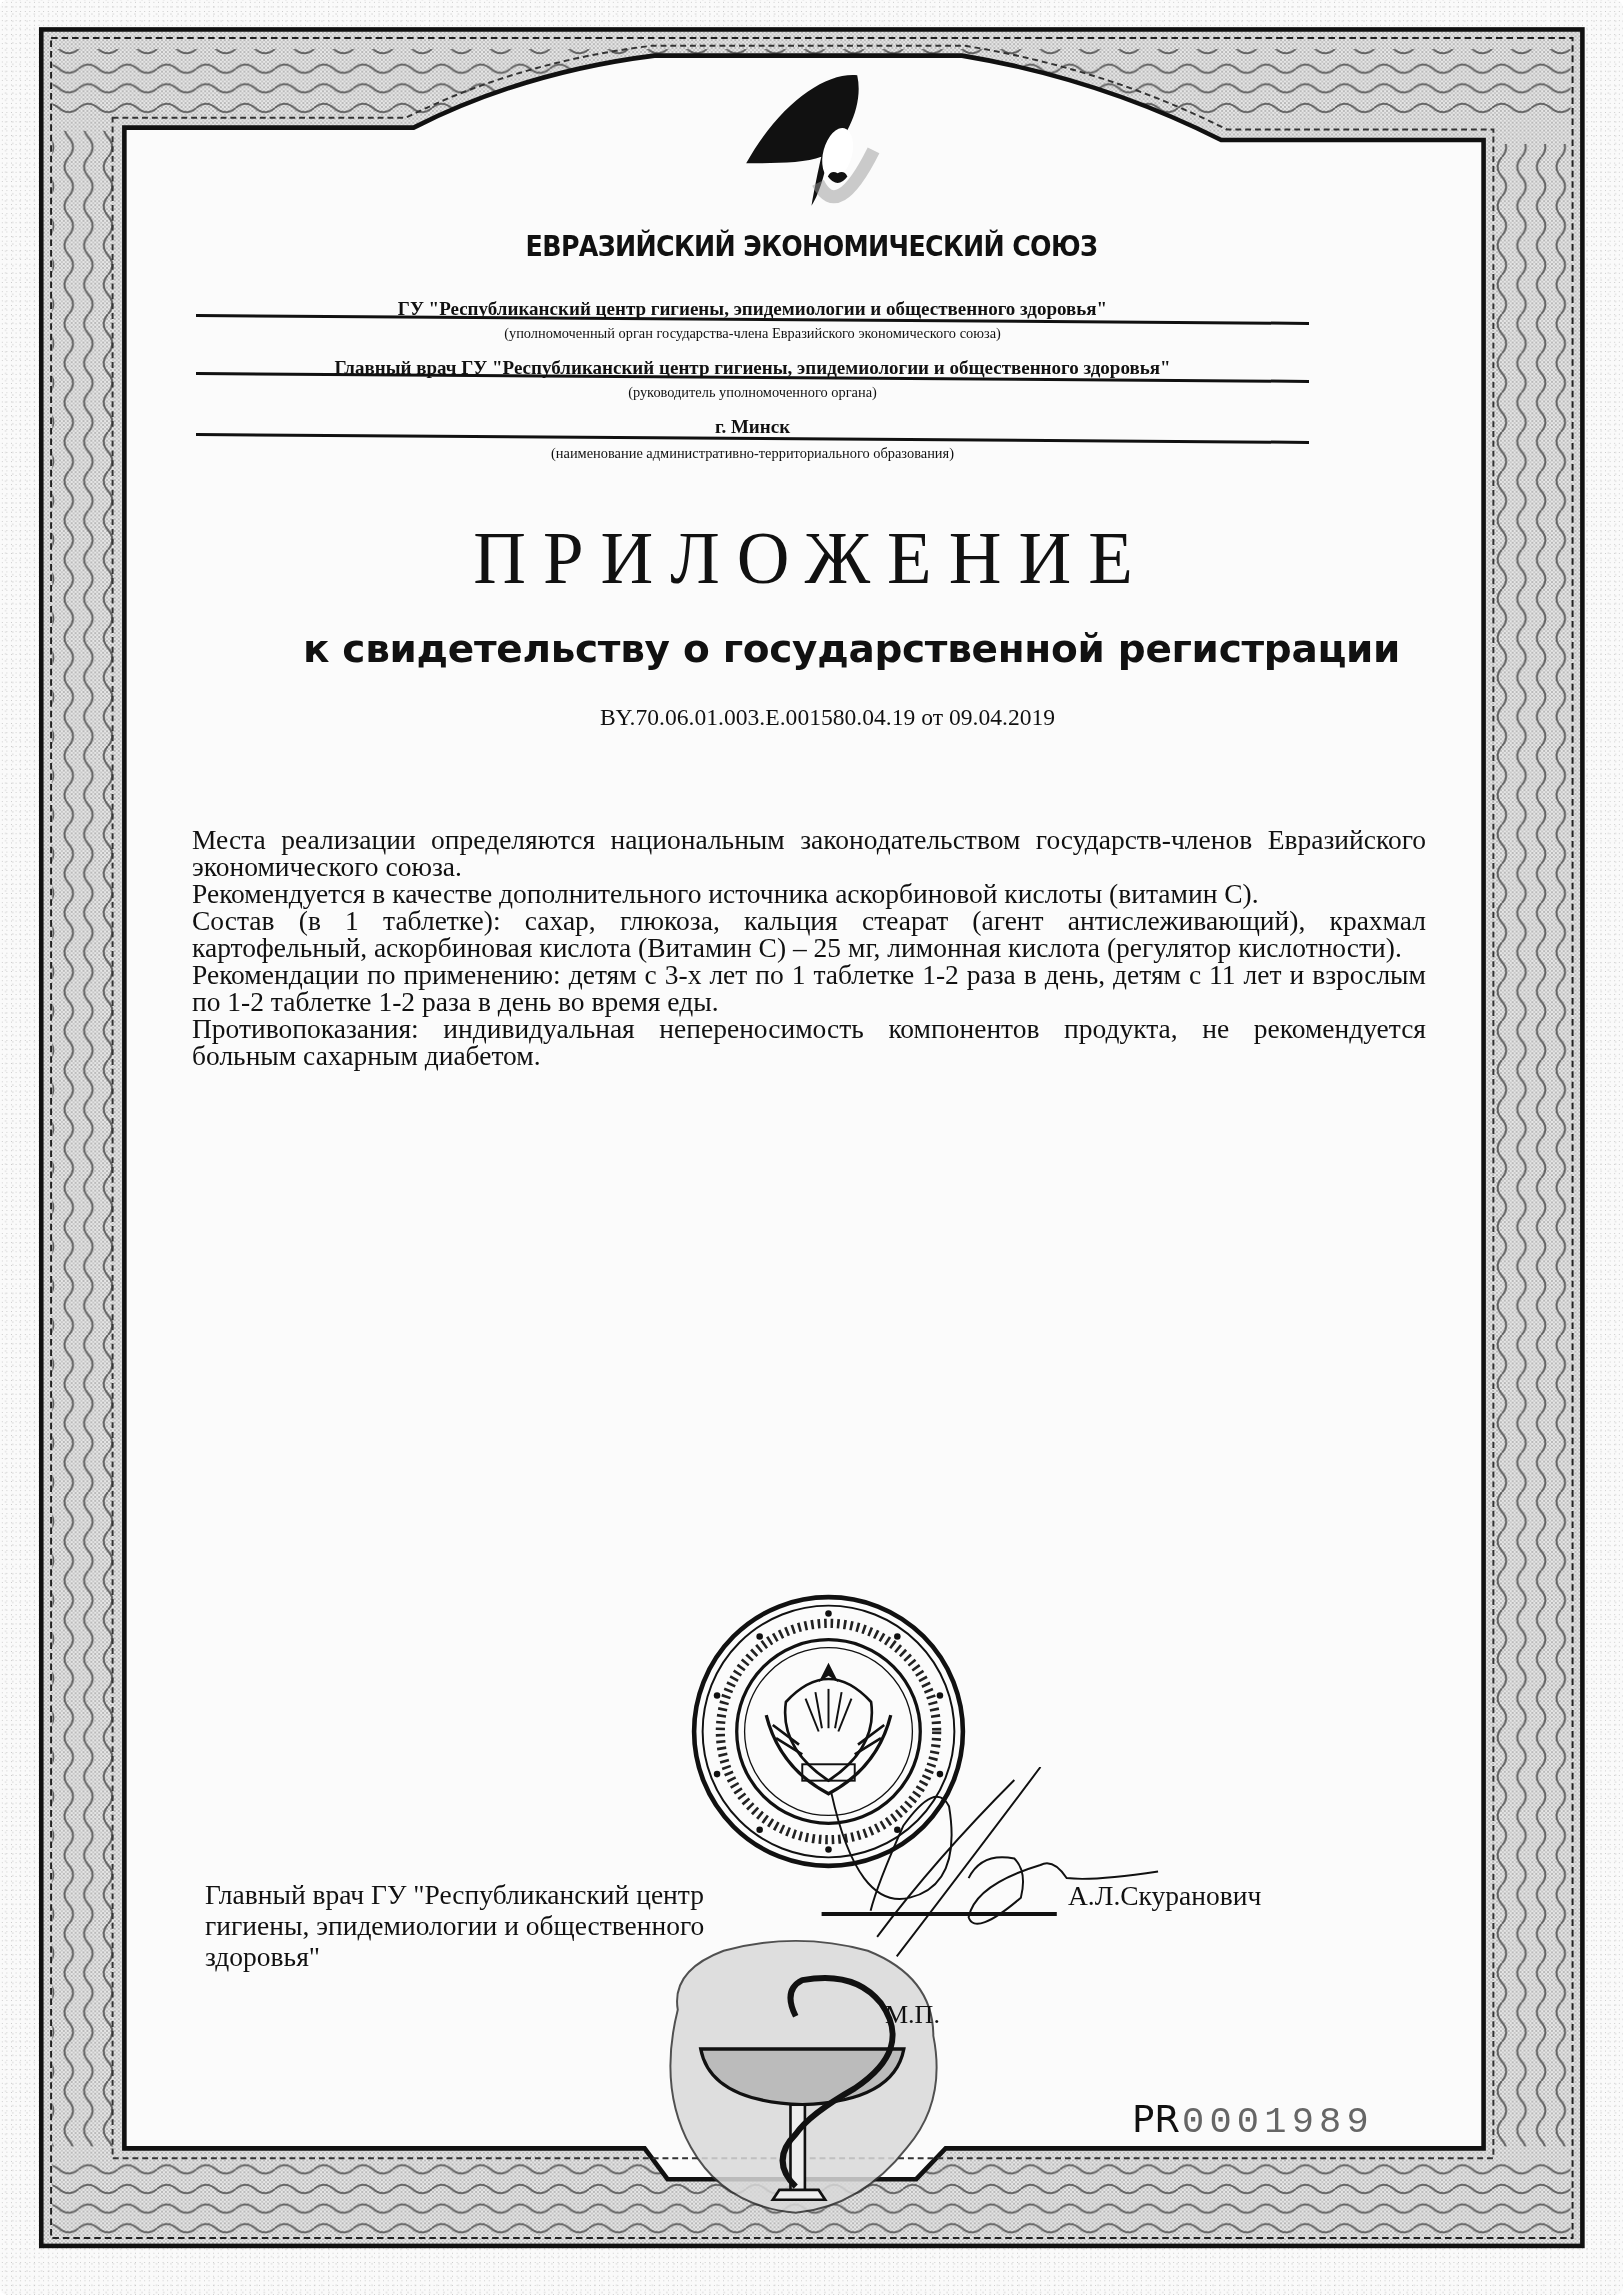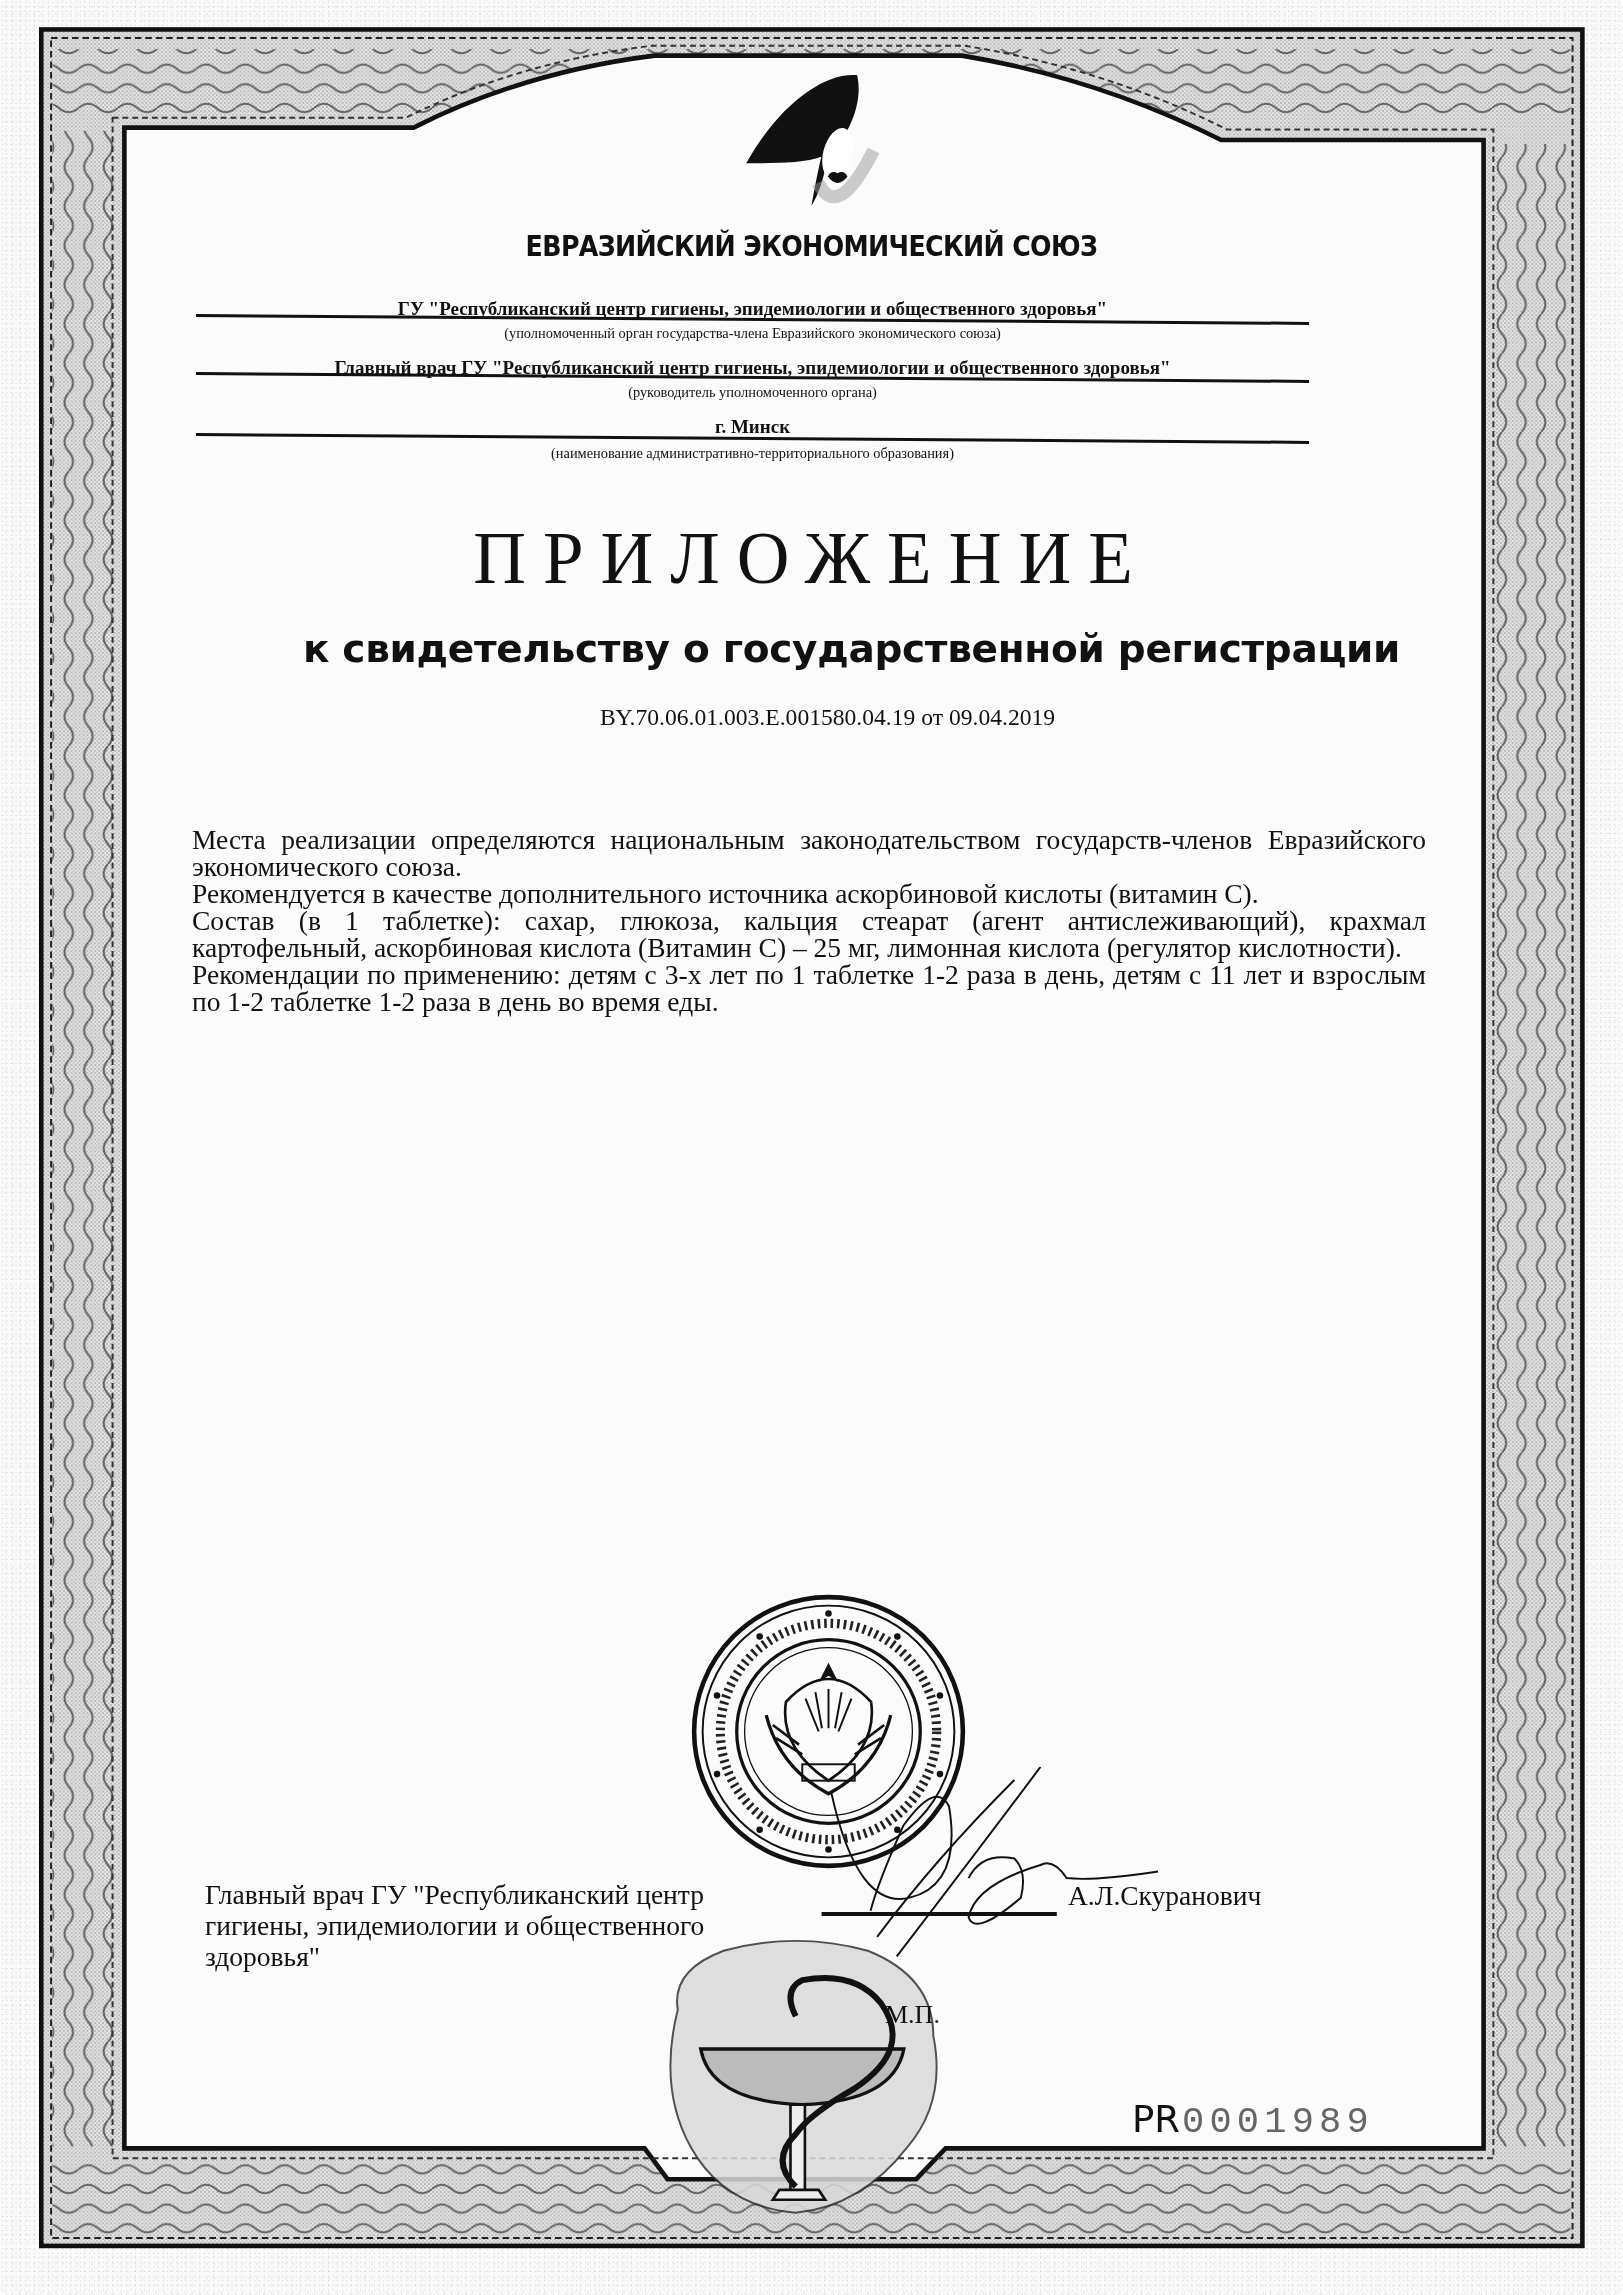--- a/index.html
+++ b/index.html
@@ -86,20 +86,21 @@
 
   <div class="abs main-title">ПРИЛОЖЕНИЕ</div>
   <div class="abs sub-title">к свидетельству о государственной регистрации</div>
   <div class="abs reg-no">BY.70.06.01.003.E.001580.04.19 от 09.04.2019</div>
 
   <div class="abs body-text">
     <p>Места реализации определяются национальным законодательством государств-членов Евразийского  экономического союза.</p>
     <p>Рекомендуется в качестве дополнительного источника аскорбиновой кислоты (витамин С).</p>
     <p>Состав (в 1 таблетке): сахар, глюкоза, кальция стеарат (агент антислеживающий), крахмал картофельный, аскорбиновая кислота (Витамин С) – 25 мг, лимонная кислота (регулятор кислотности).</p>
     <p>Рекомендации по применению: детям с 3-х лет по 1 таблетке 1-2 раза в день,  детям  с 11 лет и взрослым по 1-2 таблетке 1-2 раза в день во время еды.</p>
+    <p>Противопоказания: индивидуальная непереносимость компонентов продукта, не рекомендуется больным сахарным диабетом.</p>
   </div>
 
   <svg class="abs" style="left:681px;top:1584px;" width="295" height="295" viewBox="0 0 450 450">
     <circle cx="225" cy="225" r="205" fill="none" stroke="#111" stroke-width="7"></circle>
     <circle cx="225" cy="225" r="192" fill="none" stroke="#111" stroke-width="3"></circle>
     <circle cx="225" cy="225" r="140" fill="none" stroke="#111" stroke-width="5"></circle>
     <circle cx="225" cy="225" r="128" fill="none" stroke="#111" stroke-width="2"></circle>
     <g fill="#111">
       <circle cx="225" cy="45" r="5"></circle>
         <circle cx="330" cy="80" r="5"></circle>

